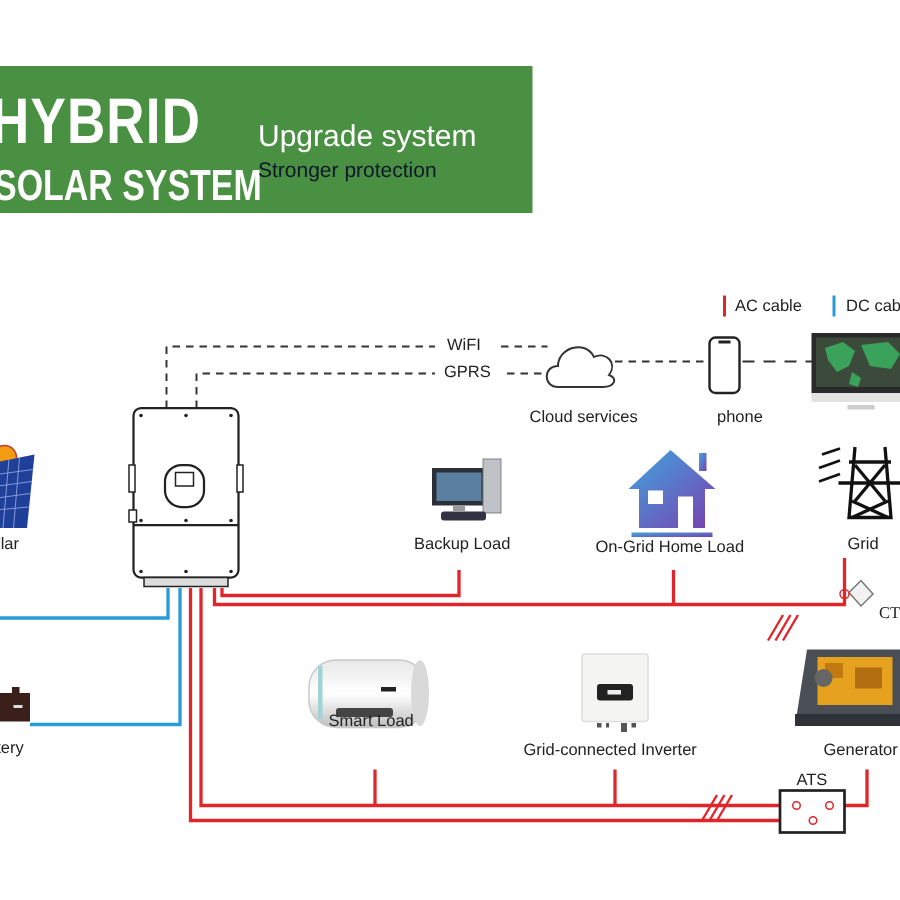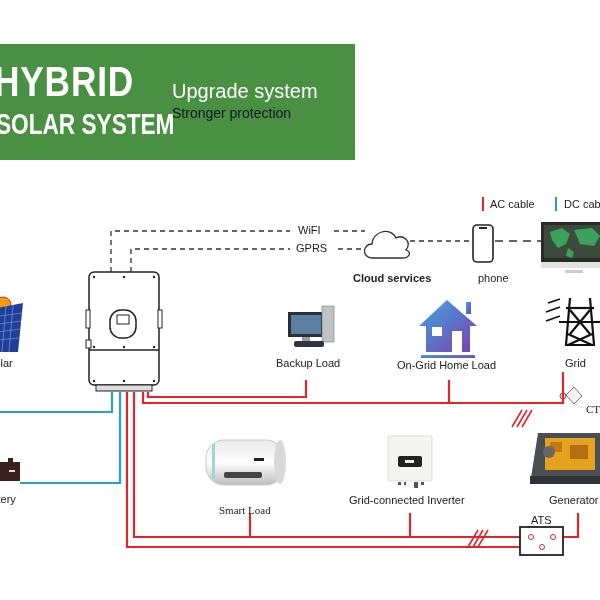--- a/index.html
+++ b/index.html
@@ -1,17 +1,17 @@
 <!DOCTYPE html>
 <html><head>
 <meta charset="utf-8">
 <style>
   html, body { margin:0; padding:0; background:#ffffff; }
   body { width:600px; height:600px; position:relative; overflow:hidden; font-family:"Liberation Sans", sans-serif; }
-  .banner { position:absolute; left:0; top:44px; width:355px; height:116px; background:#4a9043; }
+  .banner { position:absolute; left:0; top:44px; width:355px; height:98px; background:#4a9043; }
   .banner-title1 { position:absolute; left:-6px; top:16px; color:#fff; font-family:"Liberation Sans", sans-serif; font-weight:bold; font-size:43px; letter-spacing:1px; transform:scaleX(0.82); transform-origin:left top; line-height:1; }
   .banner-title2 { position:absolute; left:-4px; top:66px; color:#fff; font-family:"Liberation Sans", sans-serif; font-weight:bold; font-size:29px; transform:scaleX(0.78); transform-origin:left top; line-height:1; }
   .banner-sub1 { position:absolute; left:172px; top:37px; color:#ffffff; font-size:20px; line-height:1; }
   .banner-sub2 { position:absolute; left:172px; top:62px; color:#0f172a; font-size:14px; line-height:1; }
   .lbl { position:absolute; font-size:11px; color:#222; white-space:nowrap; line-height:1; }
   svg.wires { position:absolute; left:0; top:0; }
 </style>
 </head>
 <body>
 
@@ -204,24 +204,24 @@
     <circle cx="549" cy="452" r="6" fill="#666"></circle>
   </g>
 </svg>
 
 <div class="lbl" style="left:490px; top:199px;">AC cable</div>
 <div class="lbl" style="left:564px; top:199px;">DC cable</div>
 
 <div class="lbl" style="left:298px; top:225px;text-align:right;">WiFI</div>
 <div class="lbl" style="left:296px; top:243px;">GPRS</div>
 
-<div class="lbl" style="left:353px; top:273px;font-weight:bold;">Cloud services</div>
+<div class="lbl" style="left:353px; top:273px;">Cloud services</div>
 <div class="lbl" style="left:478px; top:273px;">phone</div>
 <div class="lbl" style="left:-13px; top:358px;">Solar</div>
 <div class="lbl" style="left:-19px; top:494px;">Battery</div>
 <div class="lbl" style="left:276px; top:358px;">Backup Load</div>
 <div class="lbl" style="left:397px; top:360px;">On-Grid Home Load</div>
 <div class="lbl" style="left:565px; top:358px;">Grid</div>
 <div class="lbl" style="left:586px; top:404px;font-family:Liberation Serif, serif;">CT</div>
-<div class="lbl" style="left:219px; top:505px;font-family:Liberation Serif, serif;">Smart Load</div>
+<div class="lbl" style="left:219px; top:476px;">Smart Load</div>
 <div class="lbl" style="left:349px; top:495px;text-align:center;">Grid-connected Inverter</div>
 <div class="lbl" style="left:549px; top:495px;">Generator</div>
 <div class="lbl" style="left:531px; top:515px;">ATS</div>
 
 </body></html>

